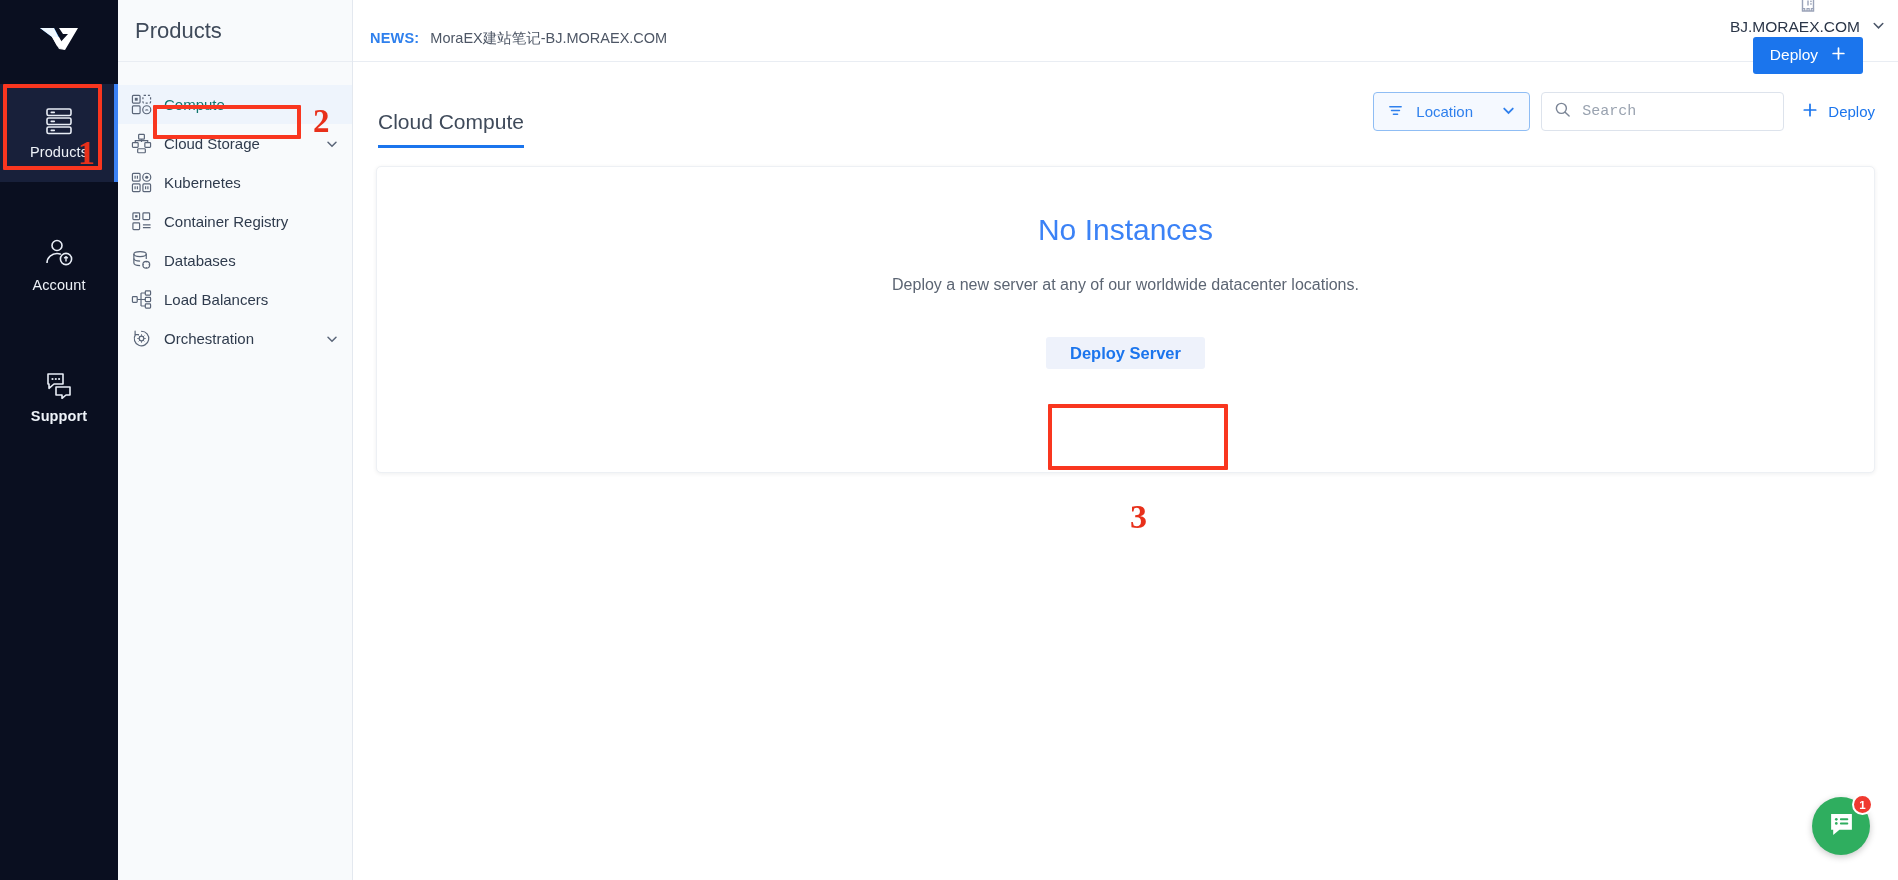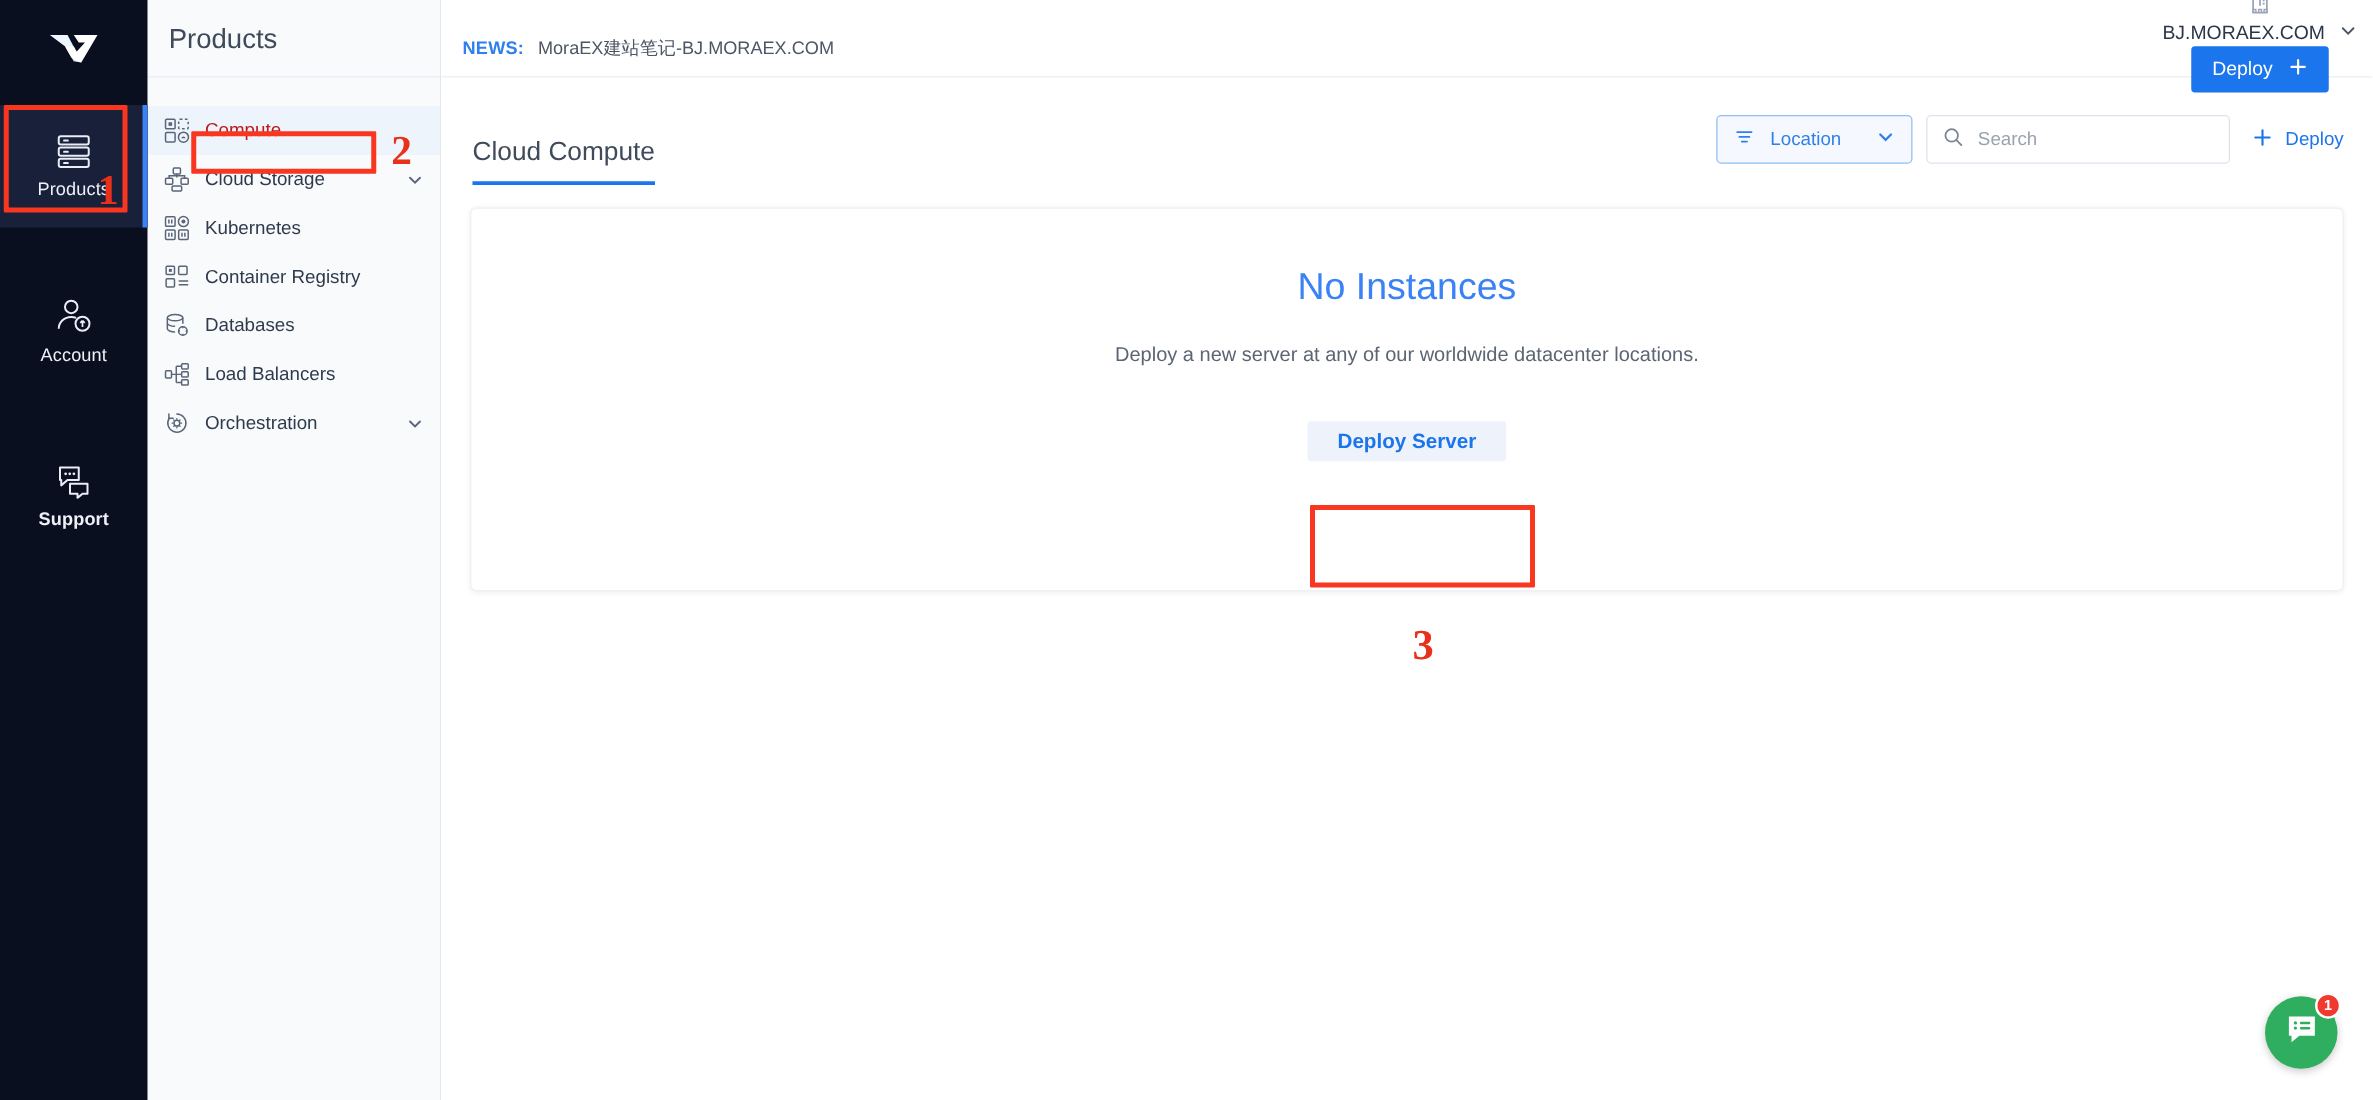--- a/index.html
+++ b/index.html
@@ -60,21 +60,21 @@
     height: 39px;
     display: flex; align-items: center;
     padding-left: 12px; padding-right: 13px;
     gap: 12px;
     cursor: pointer;
     position: relative;
   }
   .nav-row.selected { background: #eef4fc; }
   .nav-ico { width: 22px; height: 22px; flex: 0 0 22px; display:flex; align-items:center; justify-content:center; }
   .nav-text { font-size: 15px; color: #2f3b4d; flex: 1; white-space: nowrap; }
-  .nav-row.selected .nav-text { color: #b91c1c; }
+  .nav-row.selected .nav-text { color: #0f766e; }
   .caret svg { display:block; }
 
   
   #main { flex: 1; height: 880px; position: relative; background: #ffffff; }
   #topbar {
     height: 62px; border-bottom: 1px solid #e9edf3;
     display: flex; align-items: center;
     padding-left: 17px; padding-right: 12px;
     background: #fff;
   }
@@ -121,21 +121,21 @@
   }
   #location-btn .lbl { flex: 1; }
   #search-box {
     height: 39px; width: 243px;
     border: 1px solid #dde3ec; border-radius: 4px;
     background: #fff;
     display: flex; align-items: center; gap: 11px;
     padding: 0 12px;
   }
   #search-box input {
-    border: none; outline: none; font-size: 15px; font-family: Liberation Sans, sans-serif;
+    border: none; outline: none; font-size: 15px; font-family: Liberation Mono, monospace;
     color: #3f4a5a; background: transparent; width: 100%;
   }
   #search-box input::placeholder { color: #9aa3b0; }
   #deploy-link {
     display: flex; align-items: center; gap: 10px;
     color: #1b75ed; font-size: 15px; cursor: pointer; white-space: nowrap;
     margin-left: 7px;
   }
 
   

